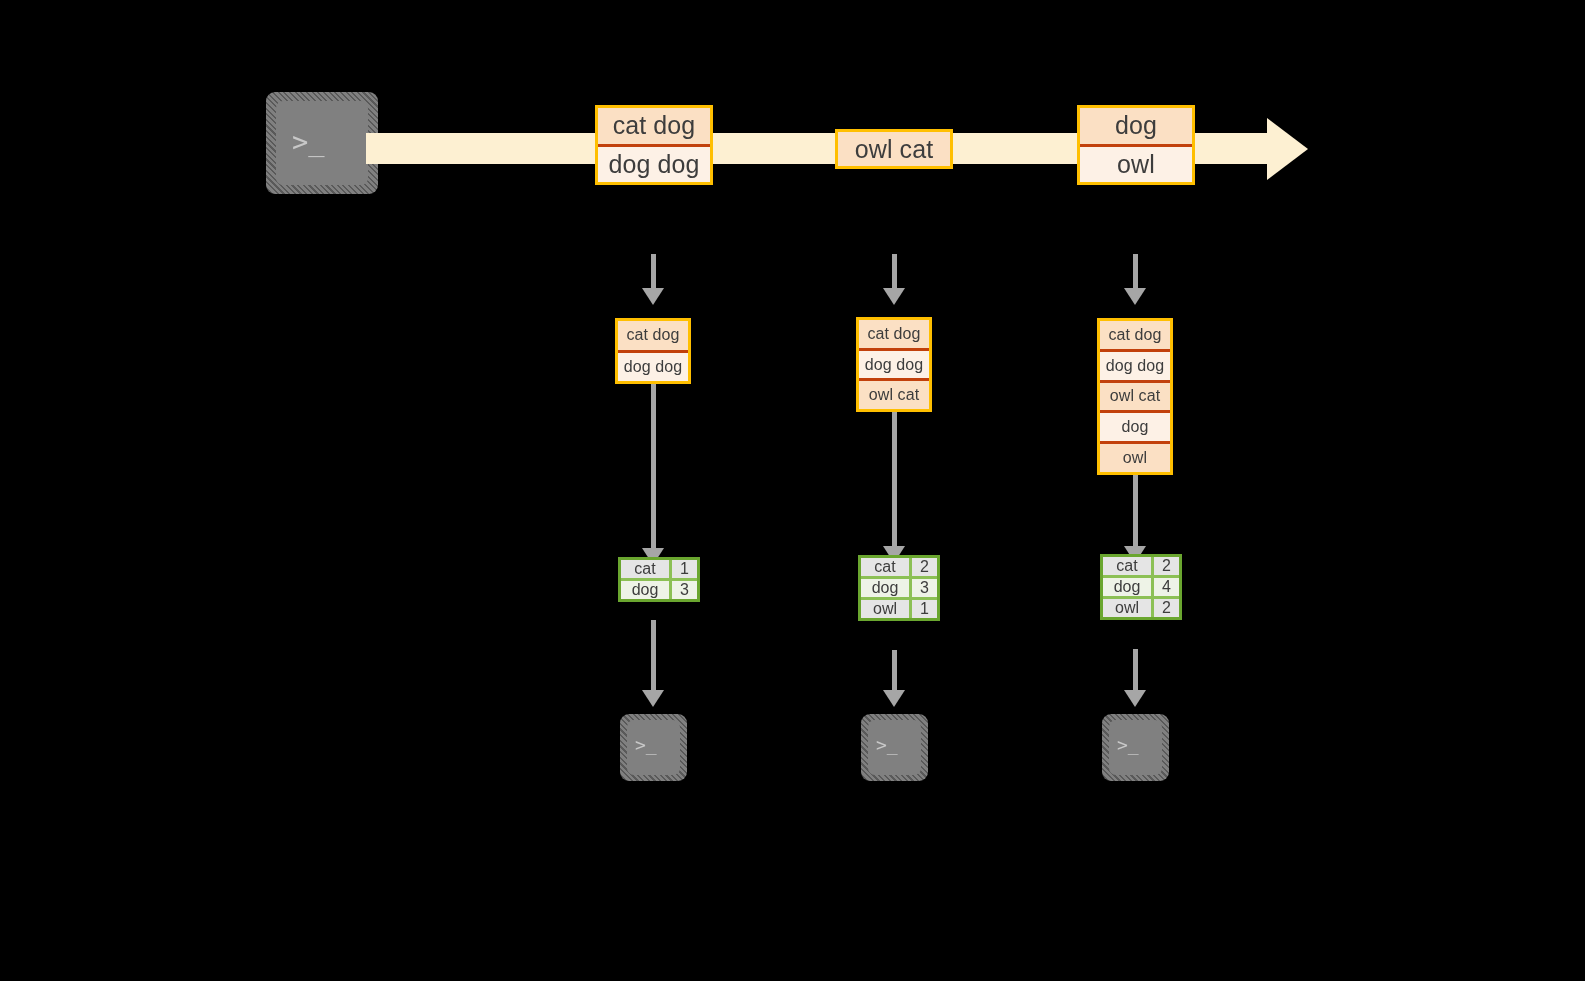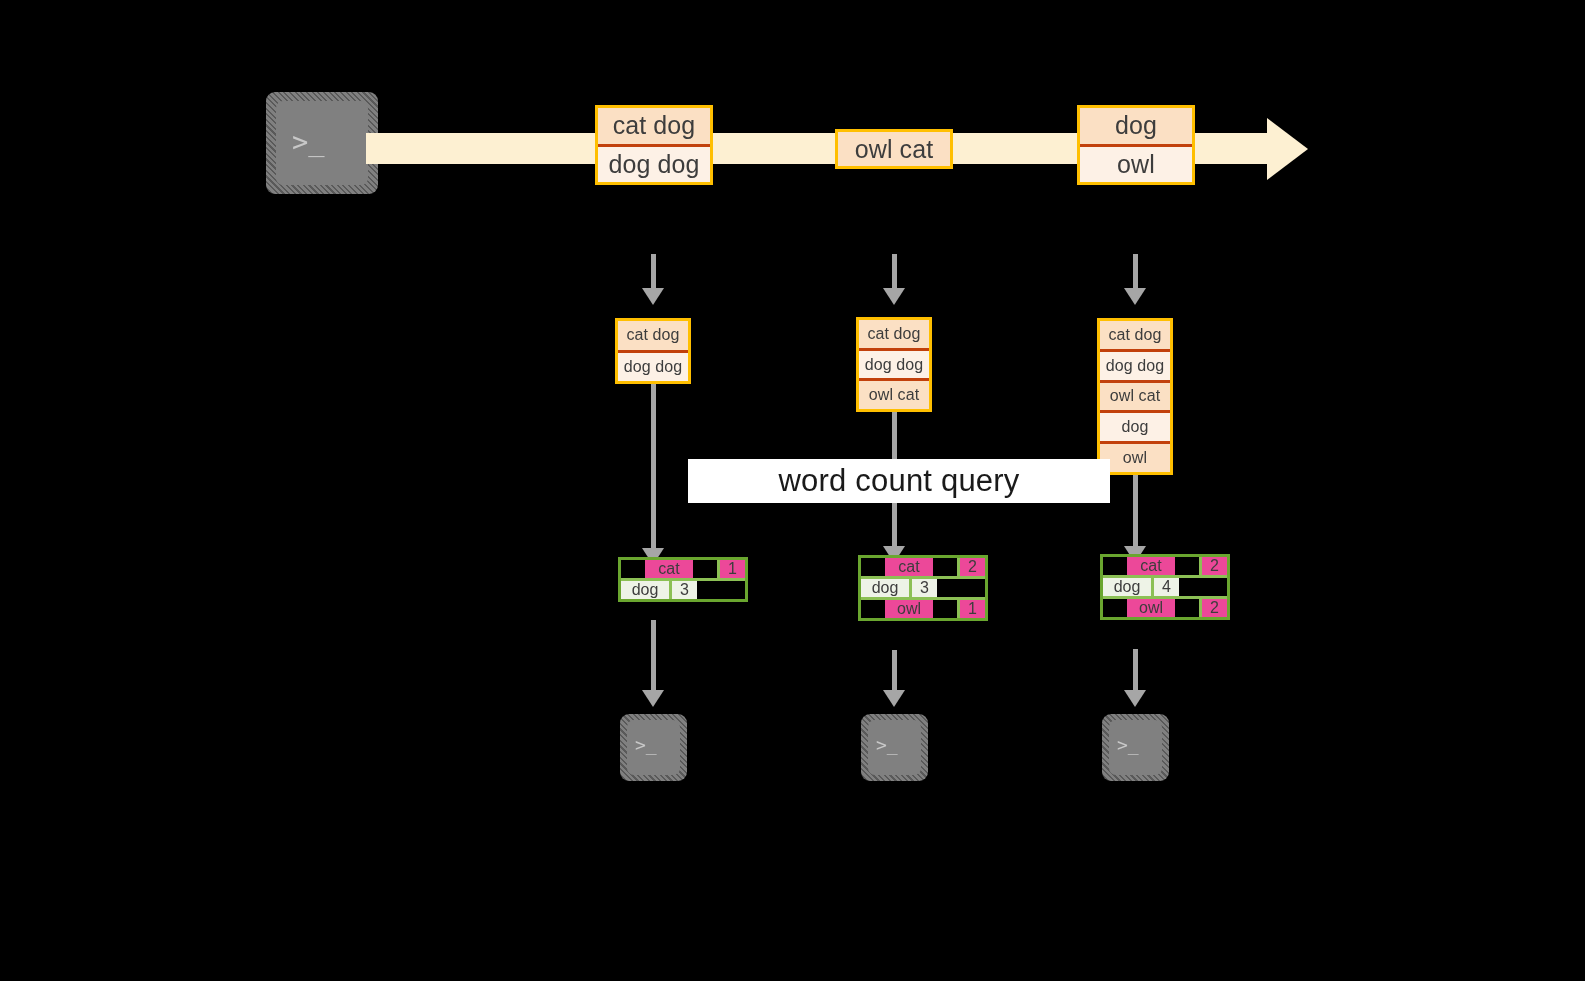--- a/index.html
+++ b/index.html
@@ -90,21 +90,21 @@
   .gbox .gcell {
     display: flex;
     align-items: center;
     justify-content: center;
     color: #3d3d3d;
     font-size: 16px;
     white-space: nowrap;
   }
   .gbox .gcell.k { width: 48px; }
   .gbox .gcell.v { width: 28px; border-left: 3px solid #8cc055; }
-  .gbox .grow.odd  .gcell { background: #ec4899; margin-left: 24px; }
+  .gbox .grow.odd  .gcell { background: #e5e5e5; }
   .gbox .grow.even .gcell { background: #eef3e7; }
 
   
   .gline {
     position: absolute;
     background: #a6a6a6;
     width: 5px;
   }
   .ghead {
     position: absolute;
@@ -259,17 +259,14 @@
   </div>
 
   <div class="gline" style="left:1133px; top:649px; height:49px;"></div>
   <div class="ghead" style="left:1124px; top:690px;"></div>
 
   <div class="terminal" style="left:1102px; top:714px; width:67px; height:67px;">
     <div class="inner" style="left:7px; top:6px; right:7px; bottom:6px;"></div>
     <div class="prompt" style="left:15px; top:22px; font-size:18px;">&gt;_</div>
   </div>
 
-  <div class="band" style="left:688px; top:459px; width:422px; height:44px;">
-    <span>word count query</span>
-  </div>
 
 </div>
 
 </body></html>

